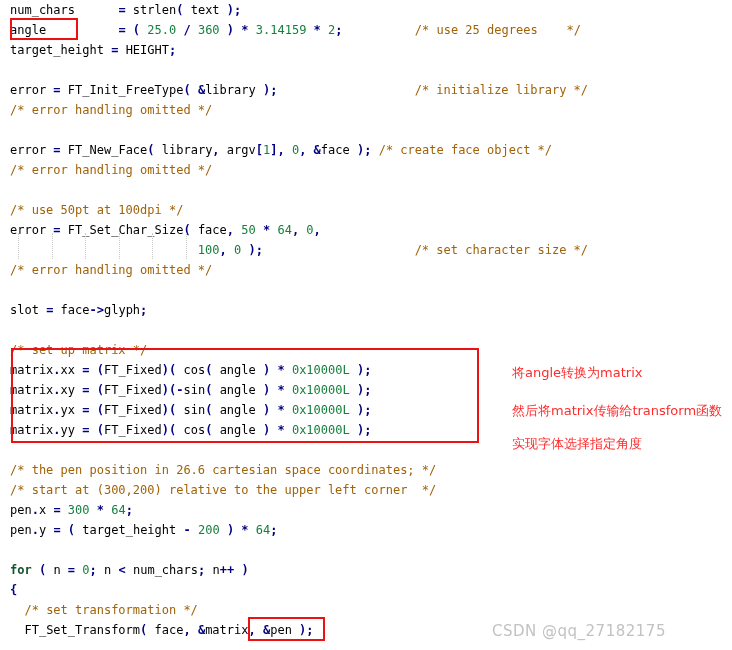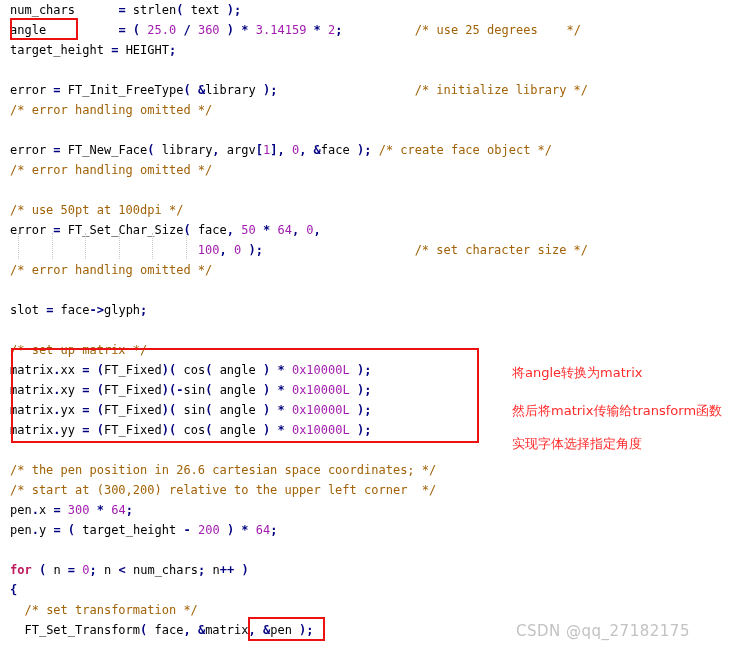--- a/index.html
+++ b/index.html
@@ -21,23 +21,23 @@
   }
   .line{
     position:absolute;
     left:10px;
     height:20px;
     white-space:pre;
   }
   
   .t-plain { color:#000000; }
   .t-com   { color:#a16207; }
-  .t-num   { color:#a21caf; }
+  .t-num   { color:#15803d; }
   .t-pun   { color:#000080; font-weight:bold; }
-  .t-kw    { color:#be185d; font-weight:bold; }
+  .t-kw    { color:#14532d; font-weight:bold; }
 
   
   .guide{
     position:absolute;
     width:1px;
     border-left:1px dotted #c9c9c9;
   }
 
   
   .box{
@@ -76,13 +76,13 @@
 
 <div id="overlays">
     <div class="box" style="left: 10px; top: 18px; width: 68px; height: 22px; border-color: rgb(238, 17, 17);"></div>
     <div class="box" style="left: 11px; top: 348px; width: 468px; height: 95px; border-color: rgb(238, 17, 17);"></div>
     <div class="box" style="left: 248px; top: 617px; width: 77px; height: 24px; border-color: rgb(238, 17, 17);"></div>
     <div class="cn" style="left: 503px; top: 365px; color: rgb(255, 43, 43);">将angle转换为matrix</div>
     <div class="cn" style="left: 503px; top: 403px; color: rgb(255, 43, 43);">然后将matrix传输给transform函数</div>
     <div class="cn" style="left: 503px; top: 436px; color: rgb(255, 43, 43);">实现字体选择指定角度</div>
   </div>
 
-<div class="watermark" style="left: 516px; top: 622px;">CSDN @qq_27182175</div>
+<div class="watermark" style="left: 492px; top: 622px;">CSDN @qq_27182175</div>
 
 </body></html>

